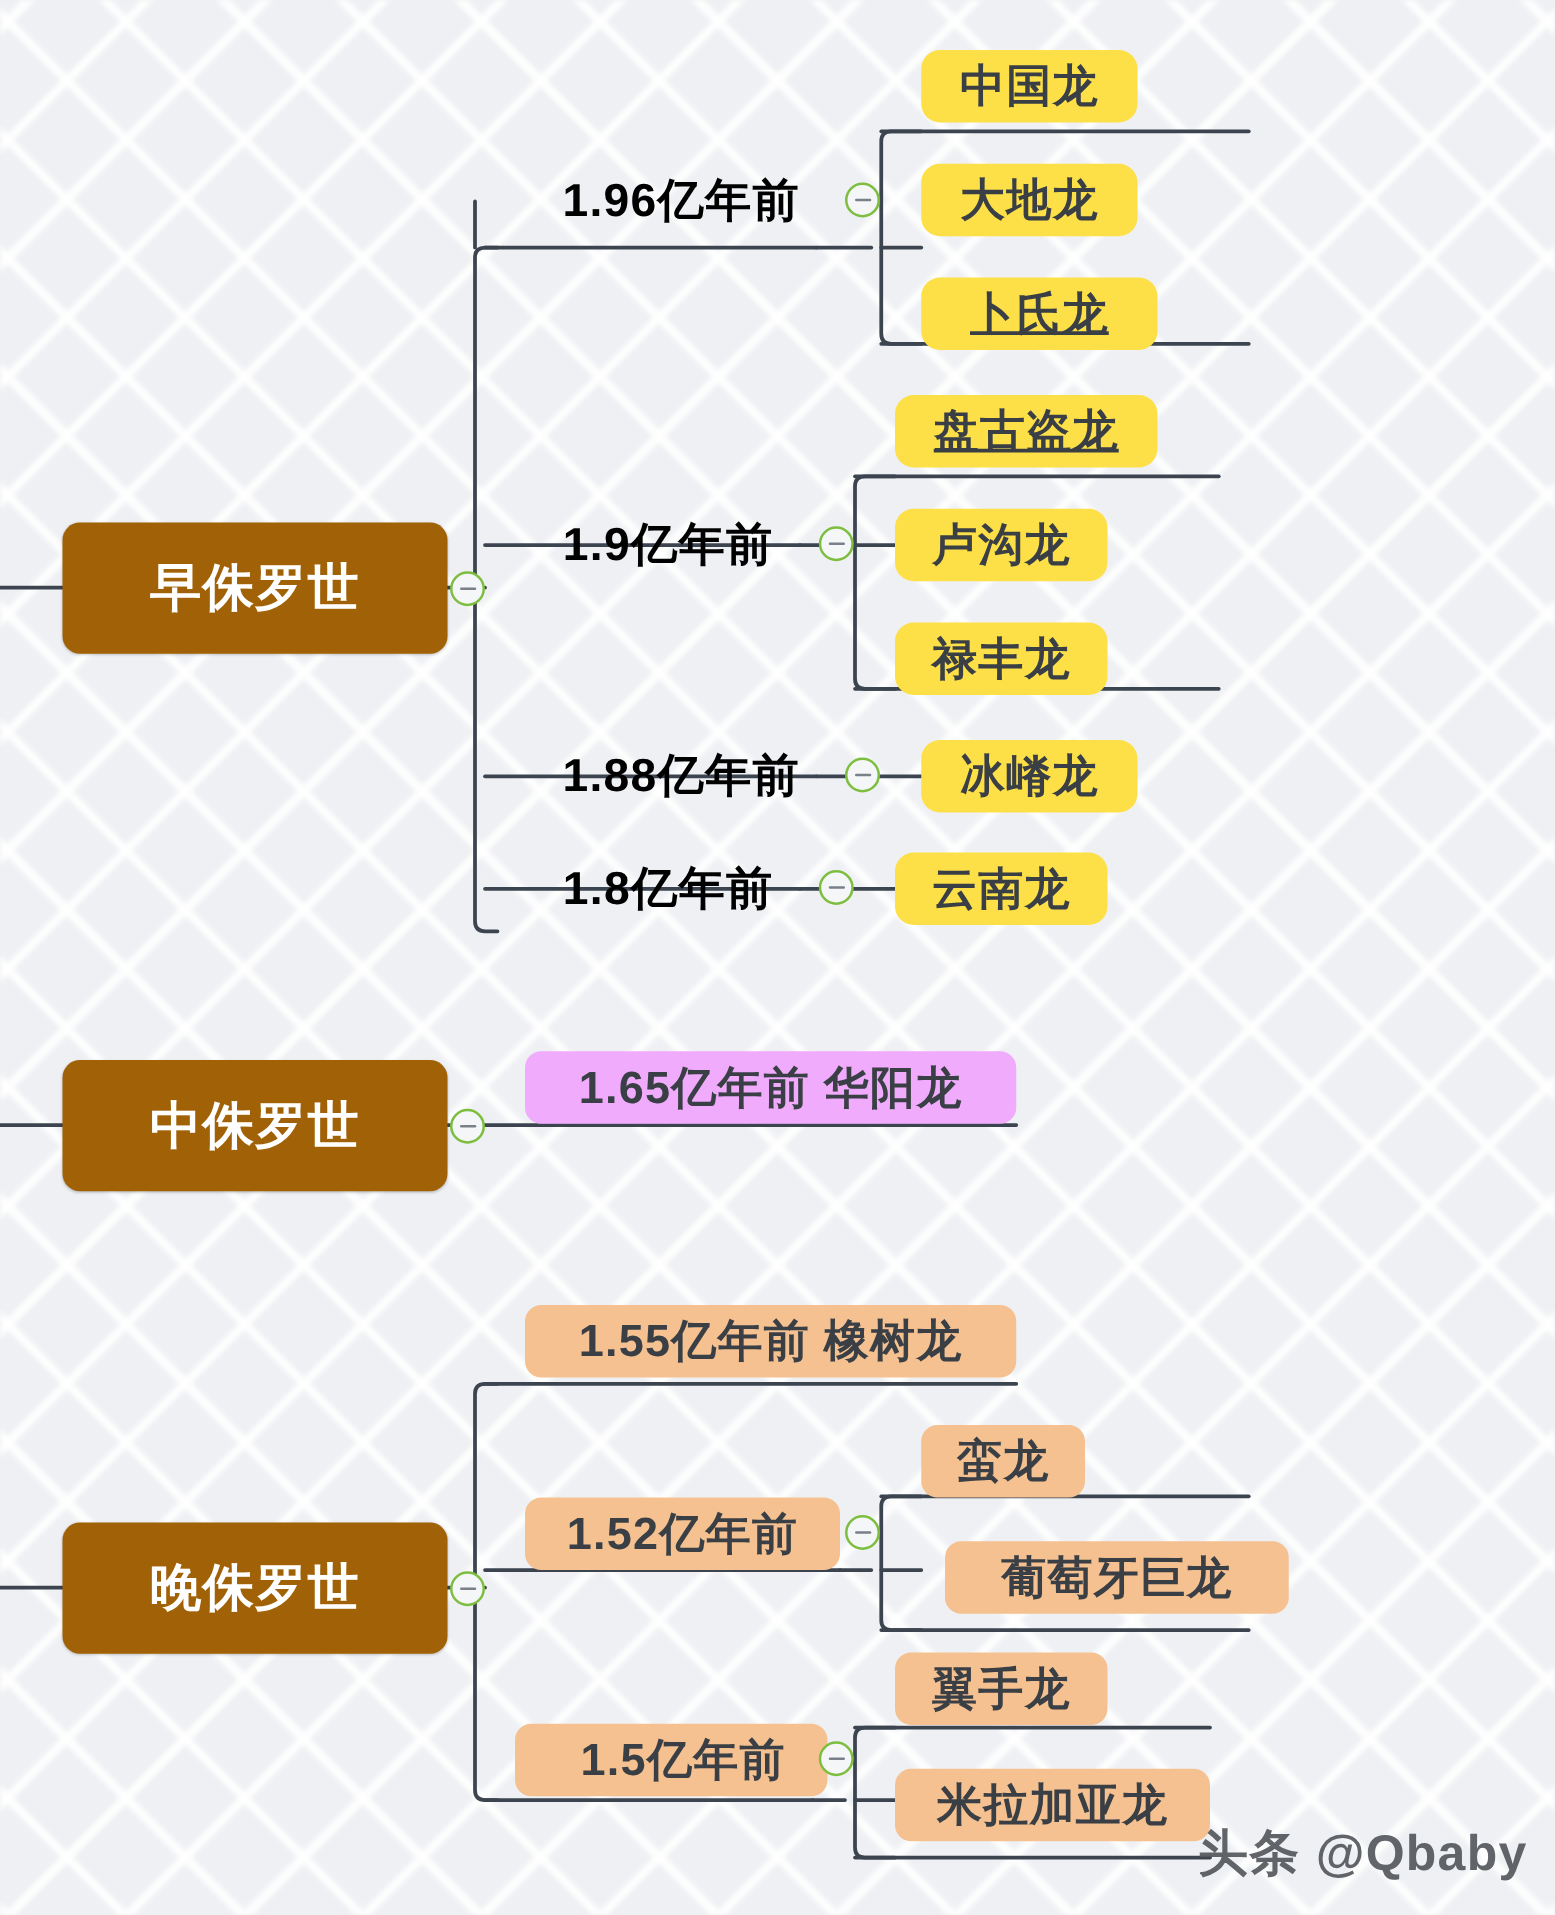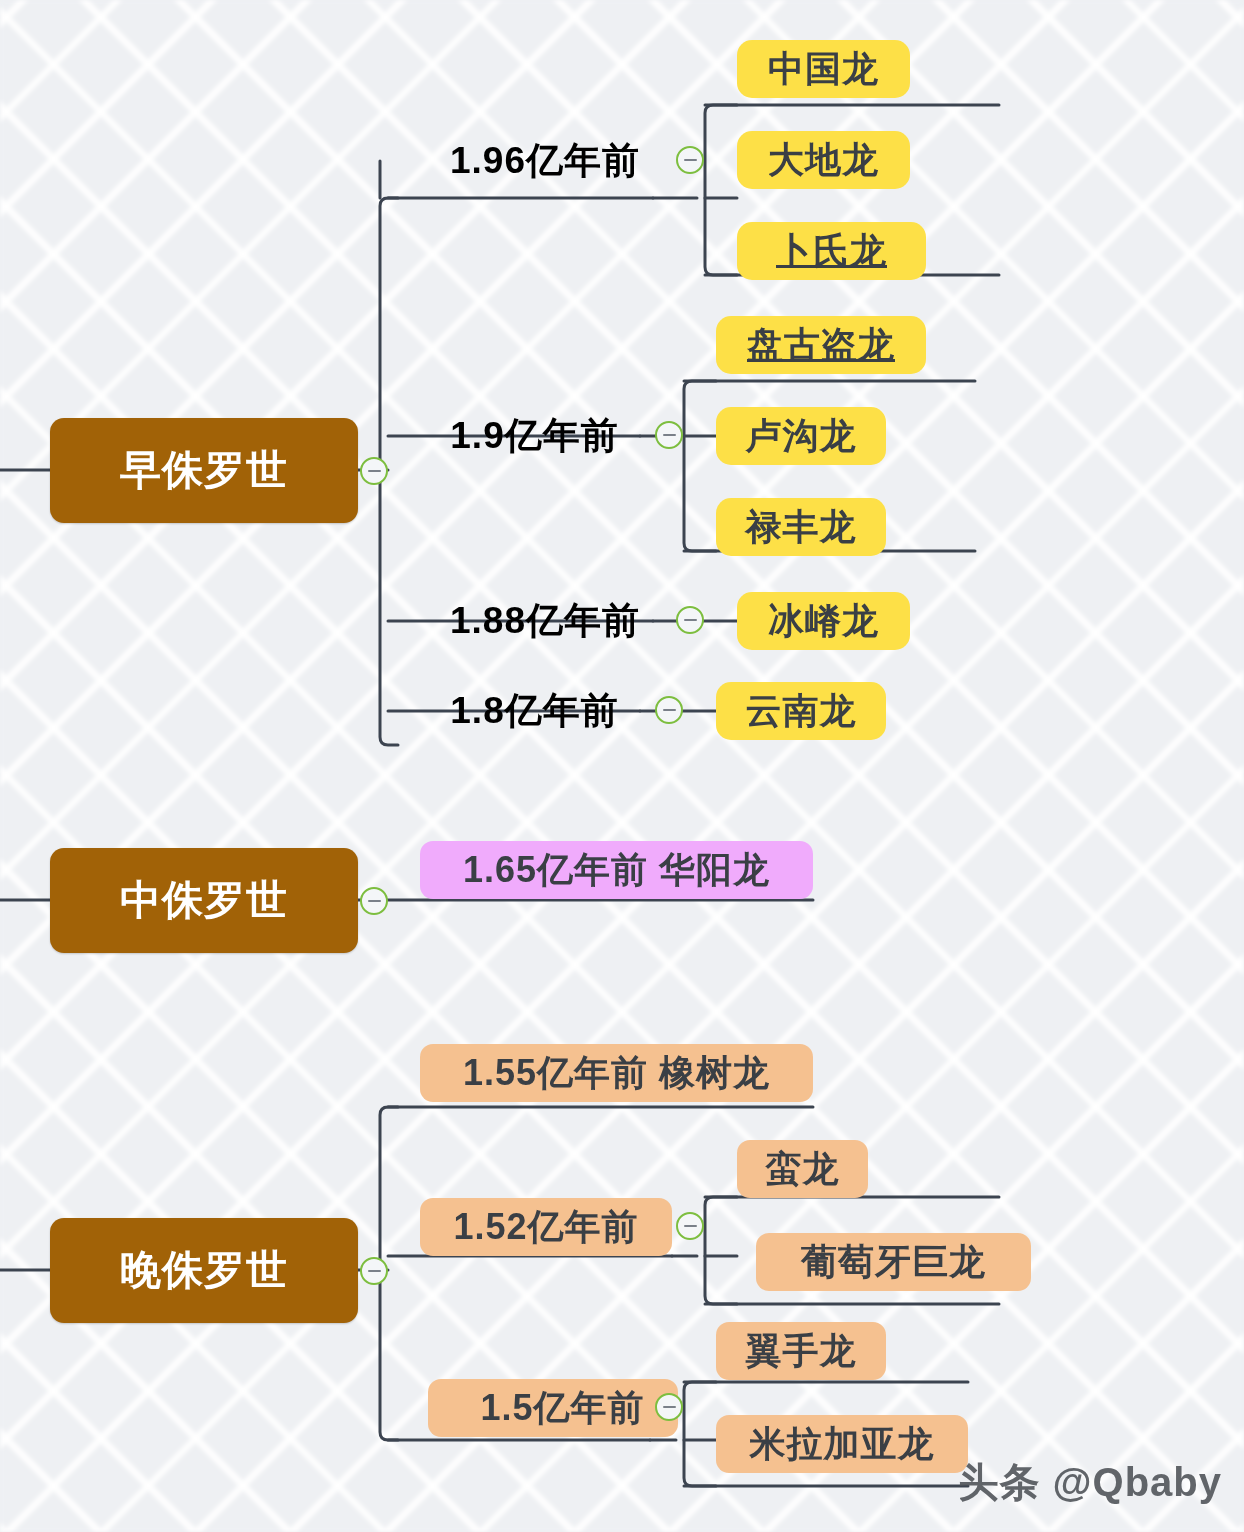--- a/index.html
+++ b/index.html
@@ -141,21 +141,21 @@
       <div class="node chip blue" style="left: 737px; top: 131px; width: 173px; height: 58px;">大地龙</div>
       <div class="node chip blue" style="left: 737px; top: 222px; width: 189px; height: 58px; text-decoration: underline;">卜氏龙</div>
       <div class="node chip blue" style="left: 716px; top: 316px; width: 210px; height: 58px; text-decoration: underline;">盘古盗龙</div>
       <div class="node chip blue" style="left: 716px; top: 407px; width: 170px; height: 58px;">卢沟龙</div>
       <div class="node chip blue" style="left: 716px; top: 498px; width: 170px; height: 58px;">禄丰龙</div>
       <div class="node chip blue" style="left: 737px; top: 592px; width: 173px; height: 58px;">冰嵴龙</div>
       <div class="node chip blue" style="left: 716px; top: 682px; width: 170px; height: 58px;">云南龙</div>
       <div class="node chip yellow" style="left: 420px; top: 841px; width: 393px; height: 58px;">1.65亿年前 华阳龙</div>
       <div class="node chip peach" style="left: 420px; top: 1044px; width: 393px; height: 58px;">1.55亿年前 橡树龙</div>
       <div class="node chip peach" style="left: 420px; top: 1198px; width: 252px; height: 58px;">1.52亿年前</div>
-      <div class="node chip peach" style="left: 428px; top: 1379px; width: 250px; height: 58px; padding-left: 36px;">1.5亿年前</div>
+      <div class="node chip peach" style="left: 412px; top: 1379px; width: 250px; height: 58px; padding-left: 36px;">1.5亿年前</div>
       <div class="node chip peach" style="left: 737px; top: 1140px; width: 131px; height: 58px;">蛮龙</div>
       <div class="node chip peach" style="left: 728px; top: 1233px; width: 275px; height: 58px; margin-left: 28px;">葡萄牙巨龙</div>
       <div class="node chip peach" style="left: 716px; top: 1322px; width: 170px; height: 58px;">翼手龙</div>
       <div class="node chip peach" style="left: 716px; top: 1415px; width: 252px; height: 58px;">米拉加亚龙</div>
       <div class="toggle" style="left: 360px; top: 457px;">
         <i></i>
       </div>
       <div class="toggle" style="left: 360px; top: 887px;">
         <i></i>
       </div>

